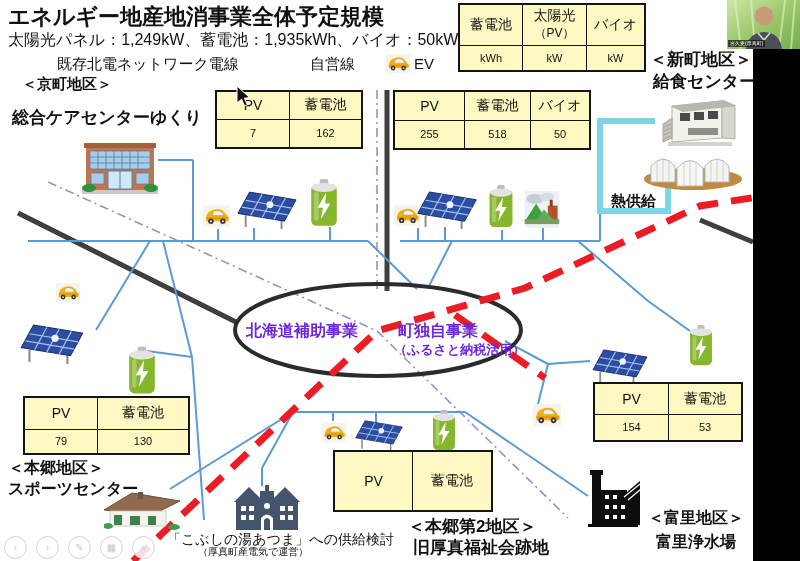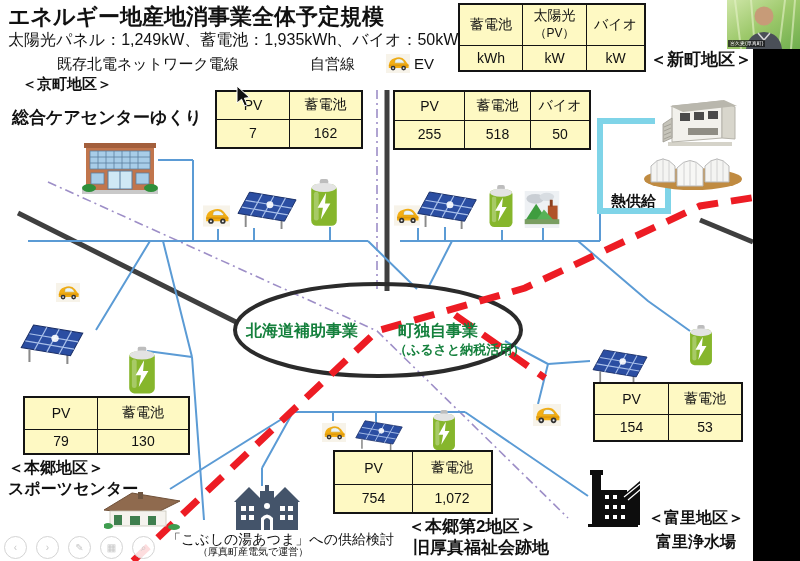--- a/index.html
+++ b/index.html
@@ -1,24 +1,24 @@
 <!DOCTYPE html>
 <html><head>
 <meta charset="utf-8">
 <style>
   html,body{margin:0;padding:0;background:#888;}
   .stage{position:relative;width:800px;height:561px;background:#ffffff;overflow:hidden;
          font-family:Liberation Sans, sans-serif;color:#111;}
   .abs{position:absolute;}
   .lbl{position:absolute;white-space:nowrap;line-height:1.15;}
   .b{font-weight:bold;}
-  .red{color:#15803d;}
+  .red{color:#6d28d9;}
   table.dt{position:absolute;border-collapse:collapse;background:#fef9c3;table-layout:fixed;z-index:5;}
   table.dt td{border:1.5px solid #141414;text-align:center;vertical-align:middle;
-              font-size:14px;padding:0;overflow:hidden;}
+              font-size:11px;padding:0;overflow:hidden;}
   table.dt{border:2px solid #141414;}
   .icon{position:absolute;z-index:4;}
   .webcam{position:absolute;left:727px;top:0;width:73px;height:49px;overflow:hidden;z-index:20;}
   .nametag{position:absolute;left:1px;bottom:2px;background:rgba(20,20,20,.75);color:#fff;
            font-size:5px;padding:0 2px;line-height:1.4;}
   .blackpanel{position:absolute;left:753px;top:49px;width:47px;height:512px;background:#000;z-index:19;}
   .ctrlbar{position:absolute;left:4px;top:536px;display:flex;gap:9px;z-index:18;}
   .ctrl{width:21px;height:21px;border:1px solid #d4d4d4;border-radius:50%;background:rgba(255,255,255,.85);
         color:#c7c7c7;font-size:10px;display:flex;align-items:center;justify-content:center;}
   svg{display:block;}
@@ -190,20 +190,21 @@
   <div class="lbl" style="left:57px;top:55px;font-size:15px;">既存北電ネットワーク電線</div>
   <div class="lbl" style="left:310px;top:55px;font-size:15px;">自営線</div>
   <svg class="icon" style="left:386px;top:54px;width:24px;height:19px;" viewBox="0 0 34 27">
       <use href="#sym-ev"></use>
     </svg>
   <div class="lbl" style="left:414px;top:55px;font-size:15px;">EV</div>
 
   <div class="lbl b" style="left:22px;top:75px;font-size:15px;">＜京町地区＞</div>
   <div class="lbl b" style="left:12px;top:108px;font-size:17px;">総合ケアセンターゆくり</div>
   <div class="lbl b" style="left:650px;top:50px;font-size:17px;">＜新町地区＞</div>
+  <div class="lbl b" style="left:653px;top:72px;font-size:17px;">給食センター</div>
   <div class="lbl b" style="left:611px;top:192px;font-size:15px;background:#fff;">熱供給</div>
   <div class="lbl b" style="left:8px;top:459px;font-size:16px;">＜本郷地区＞</div>
   <div class="lbl b" style="left:8px;top:480px;font-size:16px;">スポーツセンター</div>
   <div class="lbl b" style="left:408px;top:517px;font-size:17px;">＜本郷第2地区＞</div>
   <div class="lbl b" style="left:413px;top:538px;font-size:17px;">旧厚真福祉会跡地</div>
   <div class="lbl b" style="left:648px;top:509px;font-size:16px;">＜富里地区＞</div>
   <div class="lbl b" style="left:656px;top:533px;font-size:16px;">富里浄水場</div>
 
   <div class="lbl b red" style="left:246px;top:322px;font-size:16px;z-index:6;">北海道補助事業</div>
   <div class="lbl b red" style="left:398px;top:322px;font-size:16px;z-index:6;">町独自事業</div>
@@ -278,24 +279,20 @@
           <td>154</td>
           <td>53</td>
         </tr>
   </tbody>
     </table>
   <table class="dt" style="left:333px;top:450px;width:155px;height:62px;">
     <tbody>
         <tr style="height:33px;">
           <td style="width:77px;font-size:14px;">PV</td>
           <td style="width:78px;font-size:14px;">蓄電池</td>
-        </tr>
-    <tr style="height:29px;">
-          <td>754</td>
-          <td>1,072</td>
         </tr>
   </tbody>
     </table>
 
   <svg class="icon" style="left:203px;top:203px;width:27px;height:26px;" viewBox="0 0 34 27">
       <use href="#sym-ev"></use>
     </svg>
   <svg class="icon" style="left:236px;top:191px;width:62px;height:39px;" viewBox="0 0 64 40">
       <use href="#sym-solar"></use>
     </svg>

